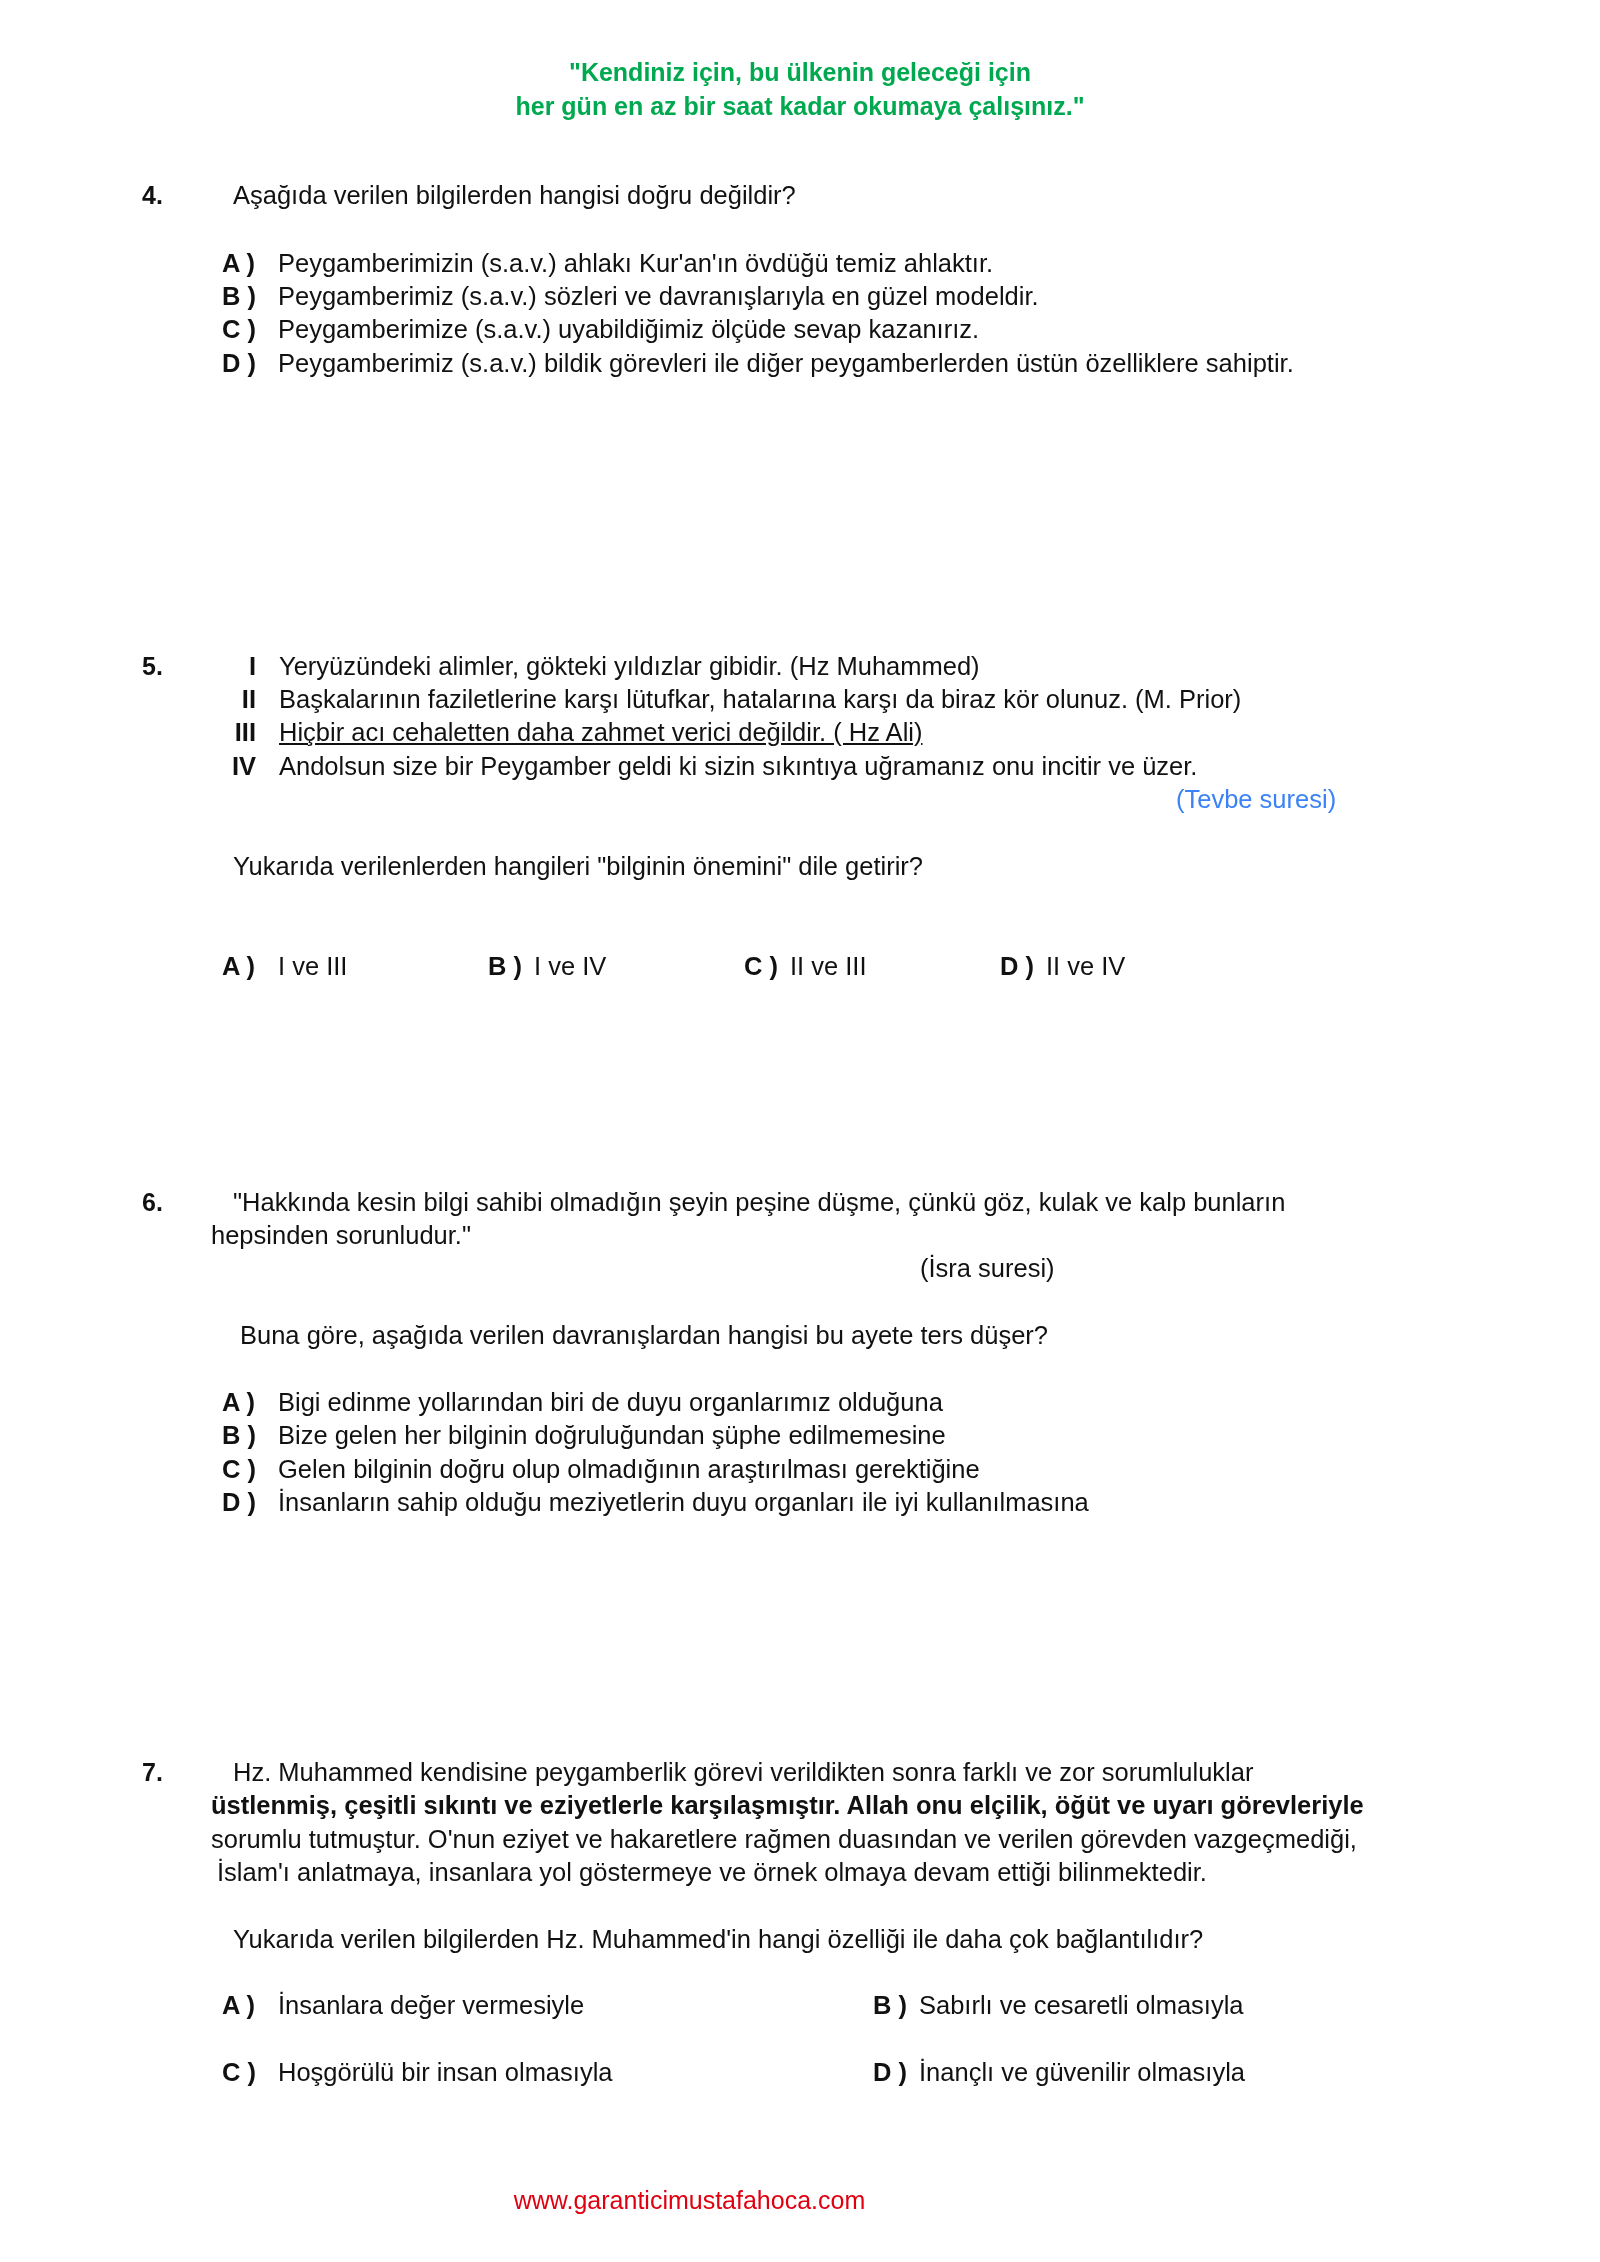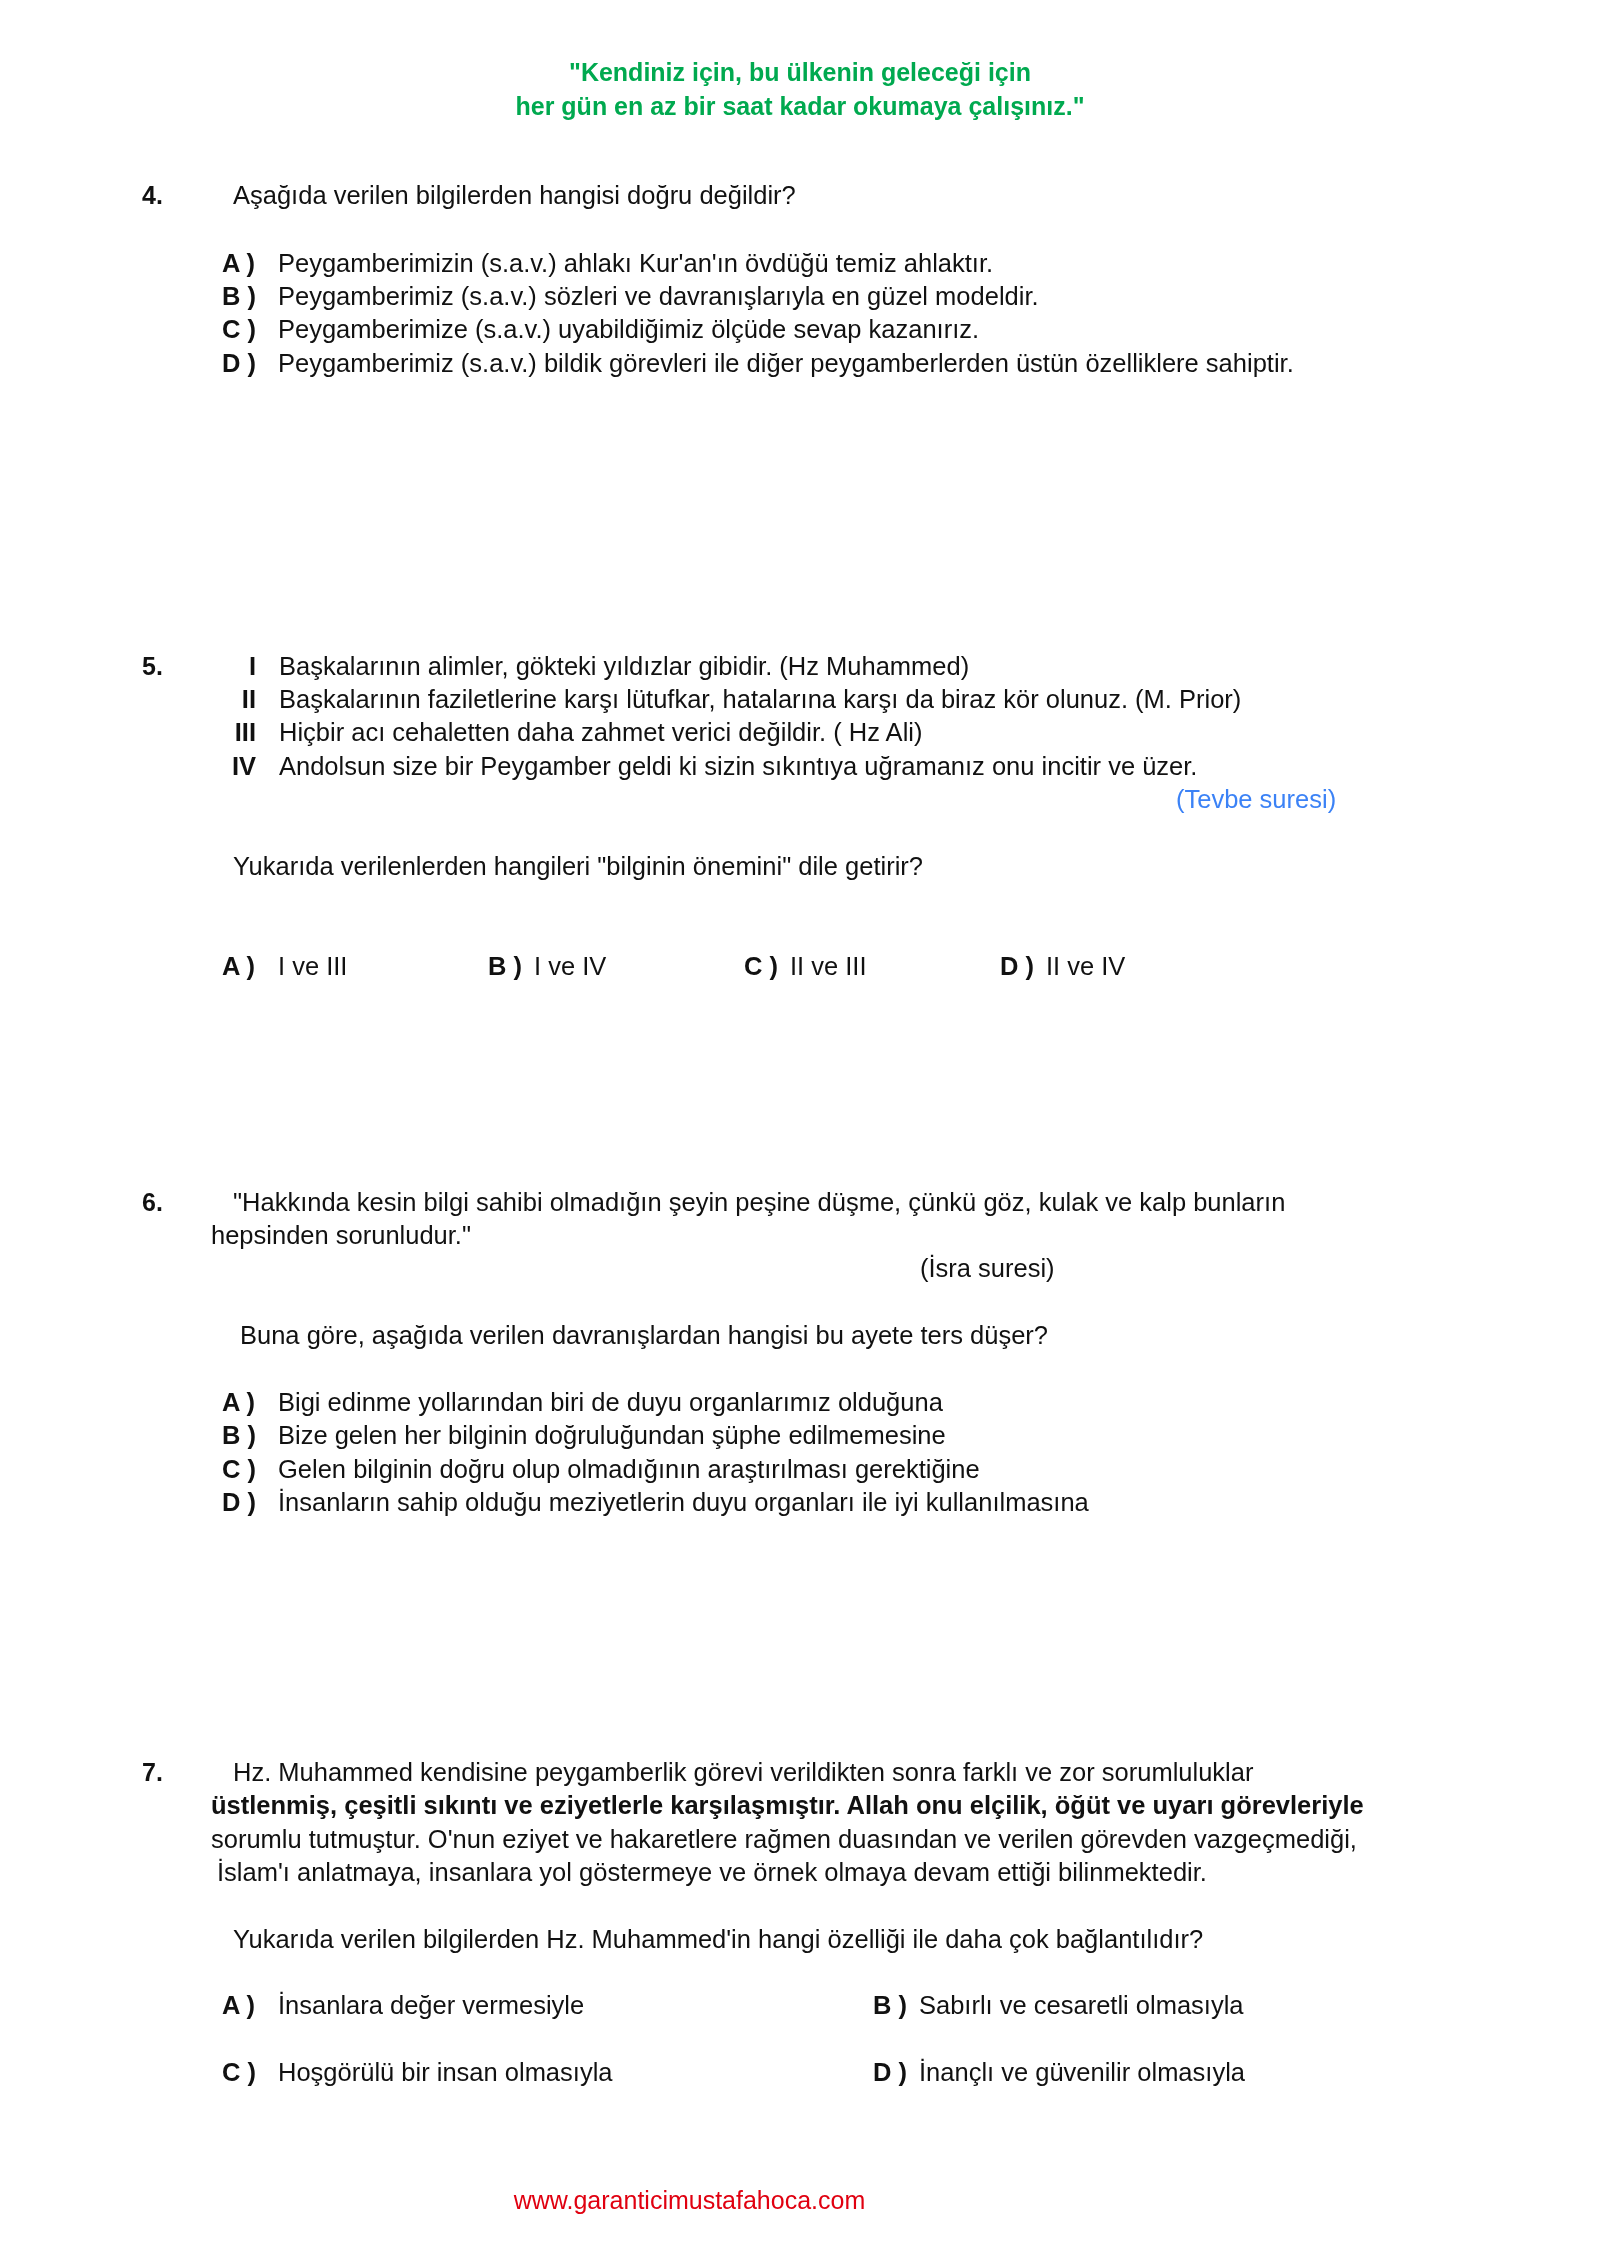--- a/index.html
+++ b/index.html
@@ -43,27 +43,27 @@
   <div class="abs opt" style="left:222px; top:349px;">
     <span class="lbl">D )</span>
     <span class="txt">Peygamberimiz (s.a.v.) bildik görevleri ile diğer peygamberlerden üstün özelliklere sahiptir.</span>
   </div>
 </div>
 
 <div>
   <div class="abs qnum" style="left:142px; top:652px;">5.</div>
 
   <div class="abs roman" style="left:196px; top:652px;">I</div>
-  <div class="abs txt" style="left:279px; top:652px;">Başkalarının alimler, gökteki yıldızlar gibidir. (Hz Muhammed)</div>
+  <div class="abs txt" style="left:279px; top:652px;">Yeryüzündeki alimler, gökteki yıldızlar gibidir. (Hz Muhammed)</div>
 
   <div class="abs roman" style="left:196px; top:685px;">II</div>
   <div class="abs txt" style="left:279px; top:685px;">Başkalarının faziletlerine karşı lütufkar, hatalarına karşı da biraz kör olunuz. (M. Prior)</div>
 
   <div class="abs roman" style="left:196px; top:718px;">III</div>
-  <div class="abs txt" style="left:279px; top:718px;">Hiçbir acı cehaletten daha zahmet verici değildir. ( Hz Ali)</div>
+  <div class="abs txt" style="left:279px; top:718px;text-decoration:underline;">Hiçbir acı cehaletten daha zahmet verici değildir. ( Hz Ali)</div>
 
   <div class="abs roman" style="left:196px; top:752px;text-align:right;">IV</div>
   <div class="abs txt" style="left:279px; top:752px;">Andolsun size bir Peygamber geldi ki sizin sıkıntıya uğramanız onu incitir ve üzer.</div>
 
   <div class="abs src-purple" style="left:1176px; top:785px;">(Tevbe suresi)</div>
 
   <div class="abs txt" style="left:233px; top:852px;">Yukarıda verilenlerden hangileri "bilginin önemini" dile getirir?</div>
 
   <div class="abs opt opt-tight" style="left:222px; top:952px;">
     <span class="lbl" style="width:56px;">A )</span>

